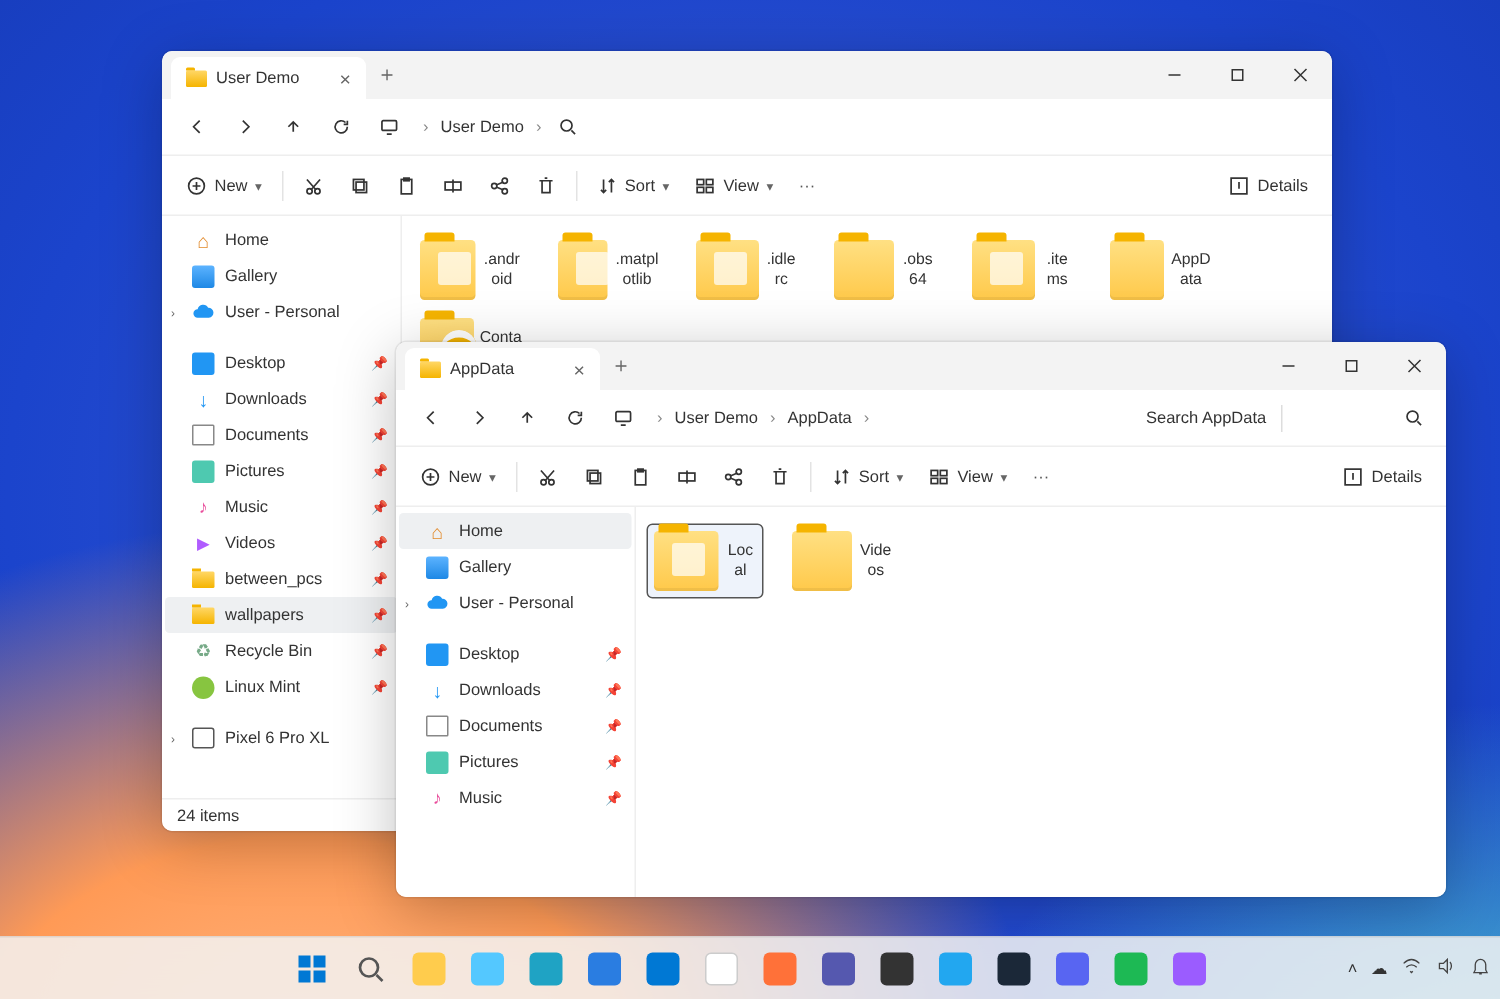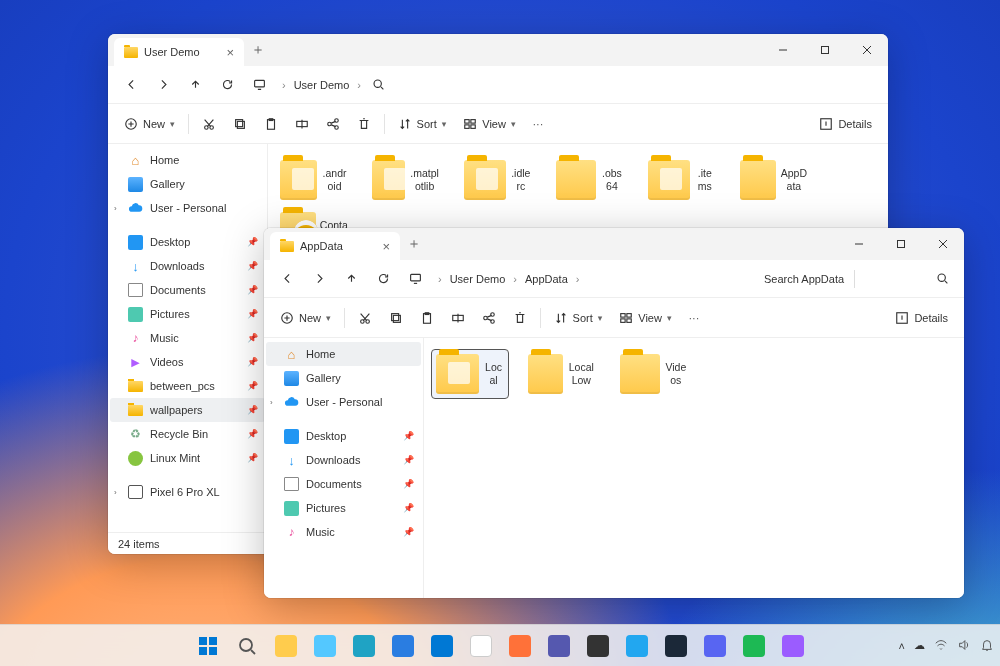--- a/index.html
+++ b/index.html
@@ -573,24 +573,20 @@
     <div class="content">
       <div class="grid" id="gridB">
           <div class="item sel">
             <div class="bigf">
               <div class="inner"></div>
             </div>
             <div class="lbl">Local</div>
           </div>
           <div class="item">
             <div class="bigf"></div>
-            <div class="lbl">LocalLow</div>
-          </div>
-          <div class="item">
-            <div class="bigf"></div>
             <div class="lbl">Videos</div>
           </div>
         </div>
     </div>
   </div>
 
 </div>
 
 <div class="taskbar">
   <div class="tb-center" id="tbCenter">

